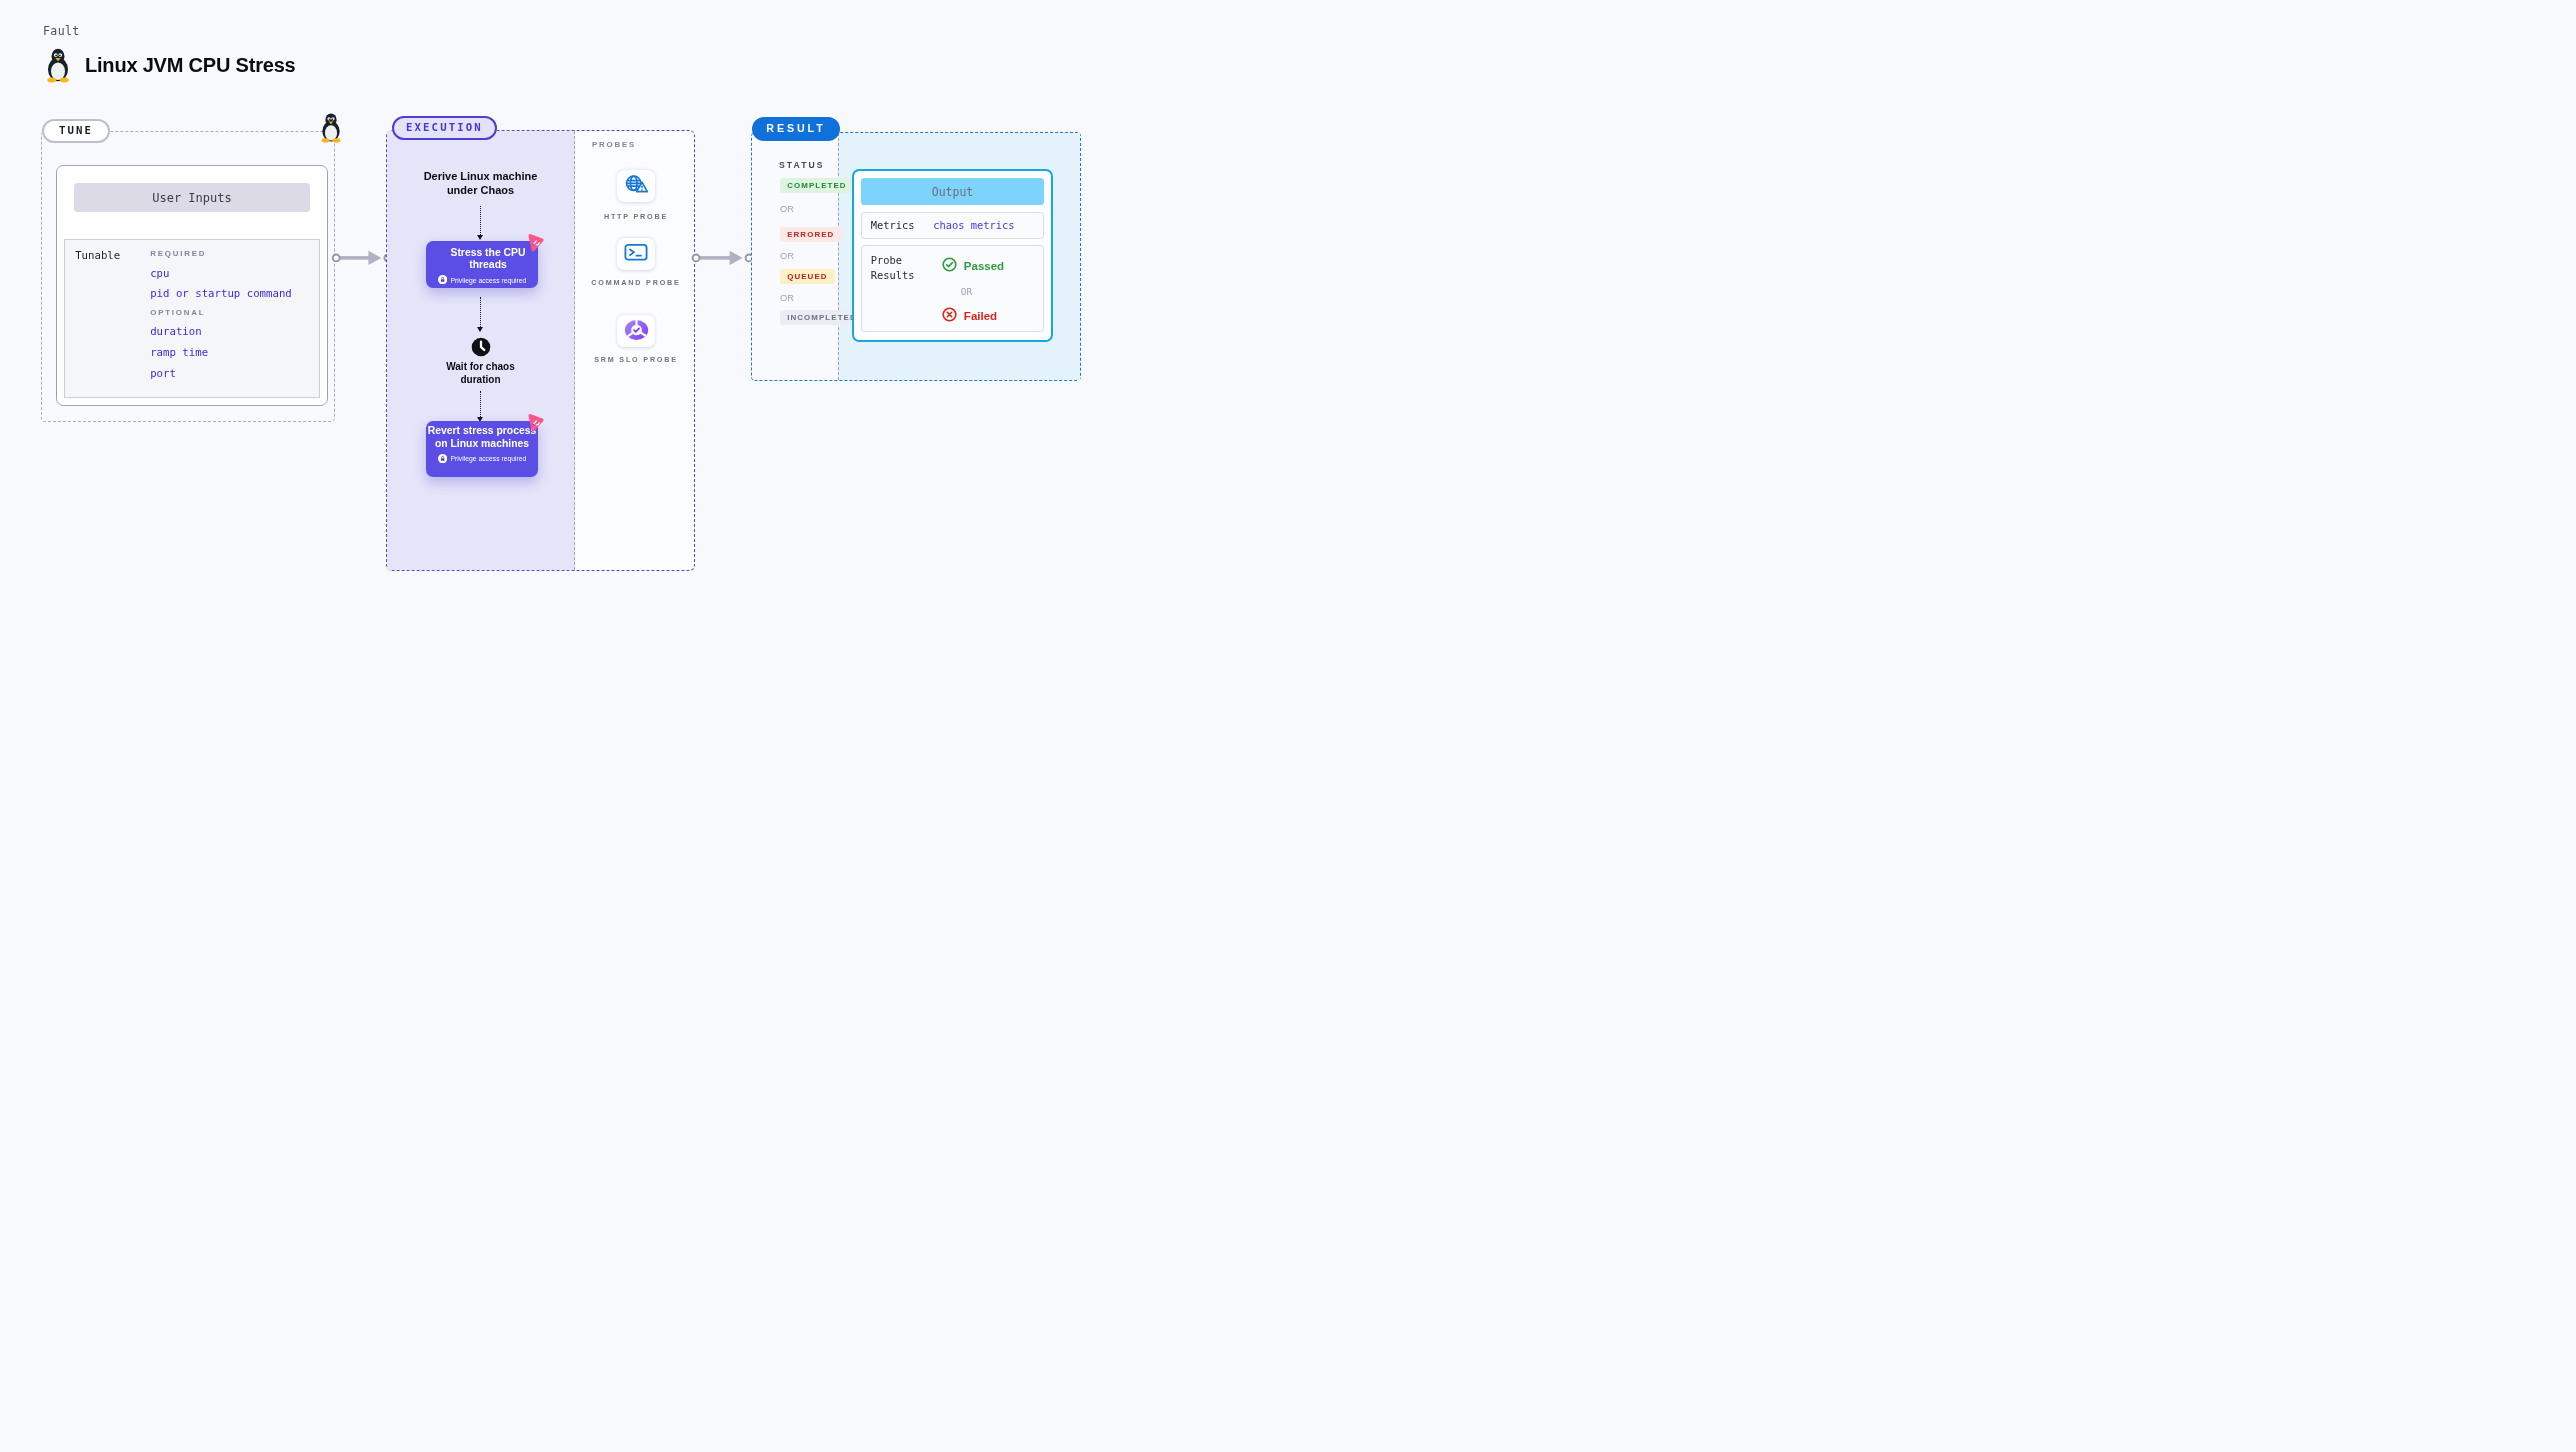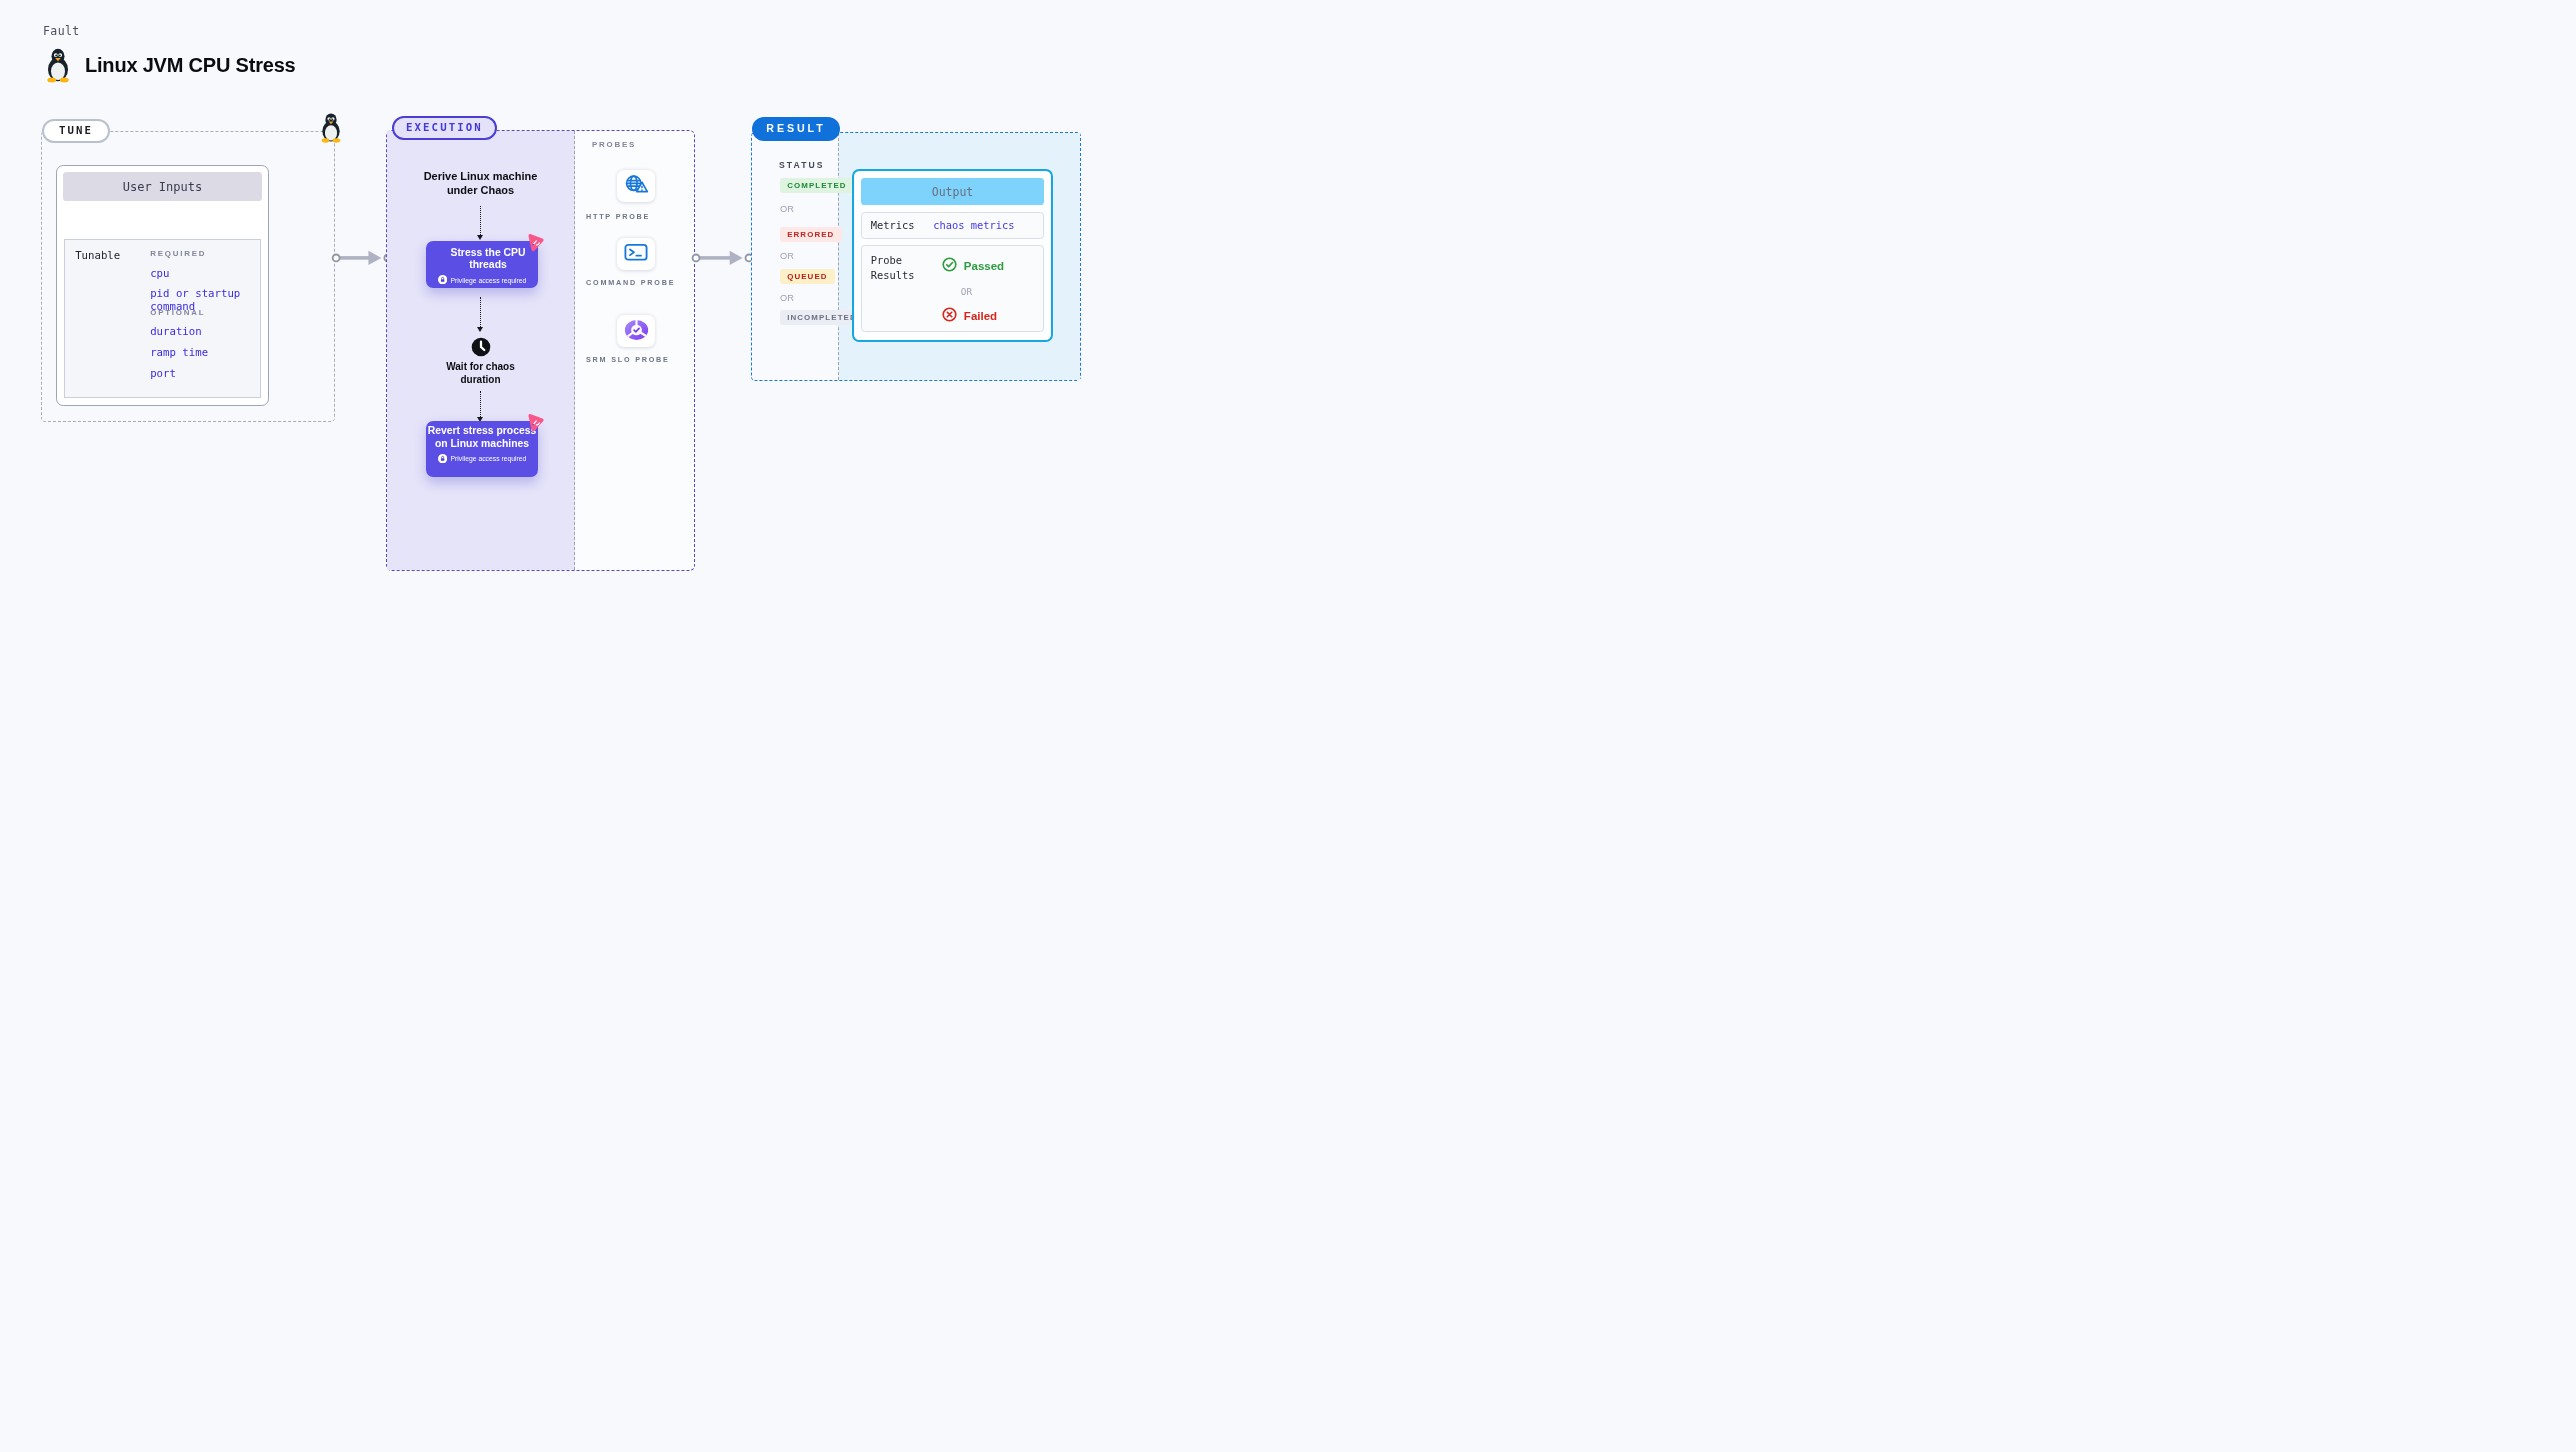--- a/index.html
+++ b/index.html
@@ -14,21 +14,21 @@
   .fault-label { left:43px; top:23.6px; font-family:"DejaVu Sans Mono",monospace; font-size:11.5px; color:#4B505E; letter-spacing:0.4px; }
   .page-title { left:85px; top:54px; font-size:20px; font-weight:bold; color:#0B0C0F; letter-spacing:-0.2px; }
   .title-tux { left:43px; top:47px; }
 
   
   .tune-box { left:41px; top:131px; width:294px; height:291px; border:1.4px dashed #A8AEB9; border-radius:4.3px; }
   .tune-badge { left:42px; top:119px; height:24px; line-height:20px; padding:0 15px; background:#fff;
     border:2.1px solid #BAC0CD; border-radius:13px; font-family:"DejaVu Sans Mono",monospace;
     font-weight:bold; font-size:10.7px; letter-spacing:2.1px; color:#191C23; }
   .tux-on-border { left:318px; top:112px; }
-  .ui-card { left:56px; top:165px; width:213px; height:241px; background:#fff; border:1.4px solid #9DA5B2; border-radius:7.2px; padding:6px; }
+  .ui-card { left:56px; top:165px; width:272px; height:241px; background:#fff; border:1.4px solid #9DA5B2; border-radius:7.2px; padding:17px; }
   .ui-header { height:29px; background:#DBDAE5; border-radius:3.6px; display:flex; align-items:center; justify-content:center;
     font-family:"DejaVu Sans Mono",monospace; font-size:12px; color:#3A3D4F; }
   .ui-body { position:absolute; left:7.2px; right:7.2px; top:44px; bottom:7.2px; background:#F5F6FA; border:1.4px solid #CBCFDA; border-radius:0;margin-top:29px; }
   .lbl-tunable { left:10px; top:8.6px; font-family:"DejaVu Sans Mono",monospace; font-size:10.7px; color:#23262F; }
   .sec-label { font-size:7.9px; font-weight:600; letter-spacing:1.8px; color:#81869A; }
   .tun-item { font-family:"DejaVu Sans Mono",monospace; font-size:10.7px; color:#3B2BE0; }
   .col-x { left:85px; }
 
   
   .h-arrow { height:15.8px; }
@@ -52,21 +52,21 @@
   .stress-node .node-title { padding-top:5.7px;padding-left:12px; }
   .revert-node { left:426px; top:421px; width:112px; height:56px; }
   .revert-node .node-title { padding-top:4.3px; }
   .clock-wrap { left:471px; top:337px; }
   .wait-text { left:427px; top:361px; width:107px; text-align:center; font-weight:bold; font-size:10px; line-height:1.25; color:#0D0E11; }
 
   
   .probes-label { left:592px; top:140px; }
   .probe-card { left:617px; width:38px; height:31.5px; background:#fff; border-radius:7.2px;
     box-shadow:0 0.7px 3.6px rgba(40,50,80,.18); display:flex; align-items:center; justify-content:center; }
-  .probe-lbl { left:586px; width:100px; font-size:7.2px; font-weight:600; letter-spacing:1.8px; color:#6E7486; line-height:1.55; }
+  .probe-lbl { left:586px; width:100px; text-align:center; font-size:7.2px; font-weight:600; letter-spacing:1.8px; color:#6E7486; line-height:1.55; }
 
   
   .result-box { left:751px; top:132px; width:330px; height:249px; border:1.4px dashed #1777DB; border-radius:4.3px; background:#F8FAFD; }
   .result-blue { position:absolute; left:86px; right:0; top:0; bottom:0; background:#E4F3FB; border-left:1.4px dashed #9DA3AF; }
   .result-badge { left:752px; top:117px; height:23.6px; line-height:23.6px; padding:0 14.3px; background:#0F71D9; border-radius:12px;
     color:#fff; font-weight:bold; font-size:10.7px; letter-spacing:2.9px; }
   .status-label { left:779px; top:160px; font-size:8.6px; font-weight:bold; letter-spacing:2.1px; color:#42475A; }
   .status-badge { left:780px; display:inline-block; padding:2.9px 7.2px; border-radius:2.9px; font-size:7.9px; font-weight:bold; letter-spacing:1.1px; white-space:nowrap; }
   .or-lbl { font-size:9.3px; color:#9EA3B3; font-weight:500; }
 

